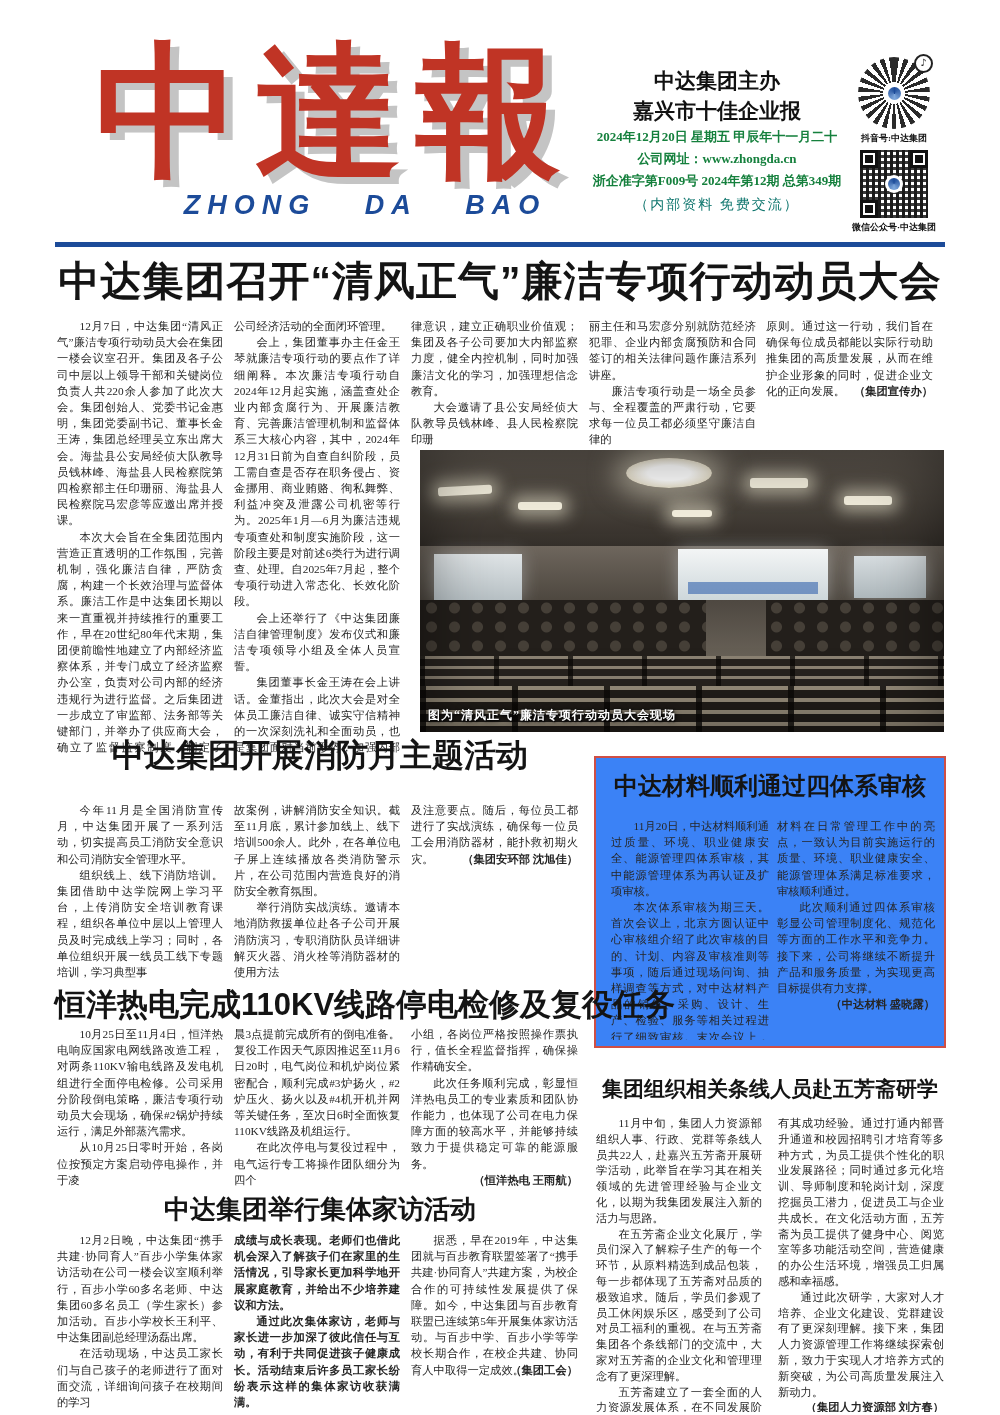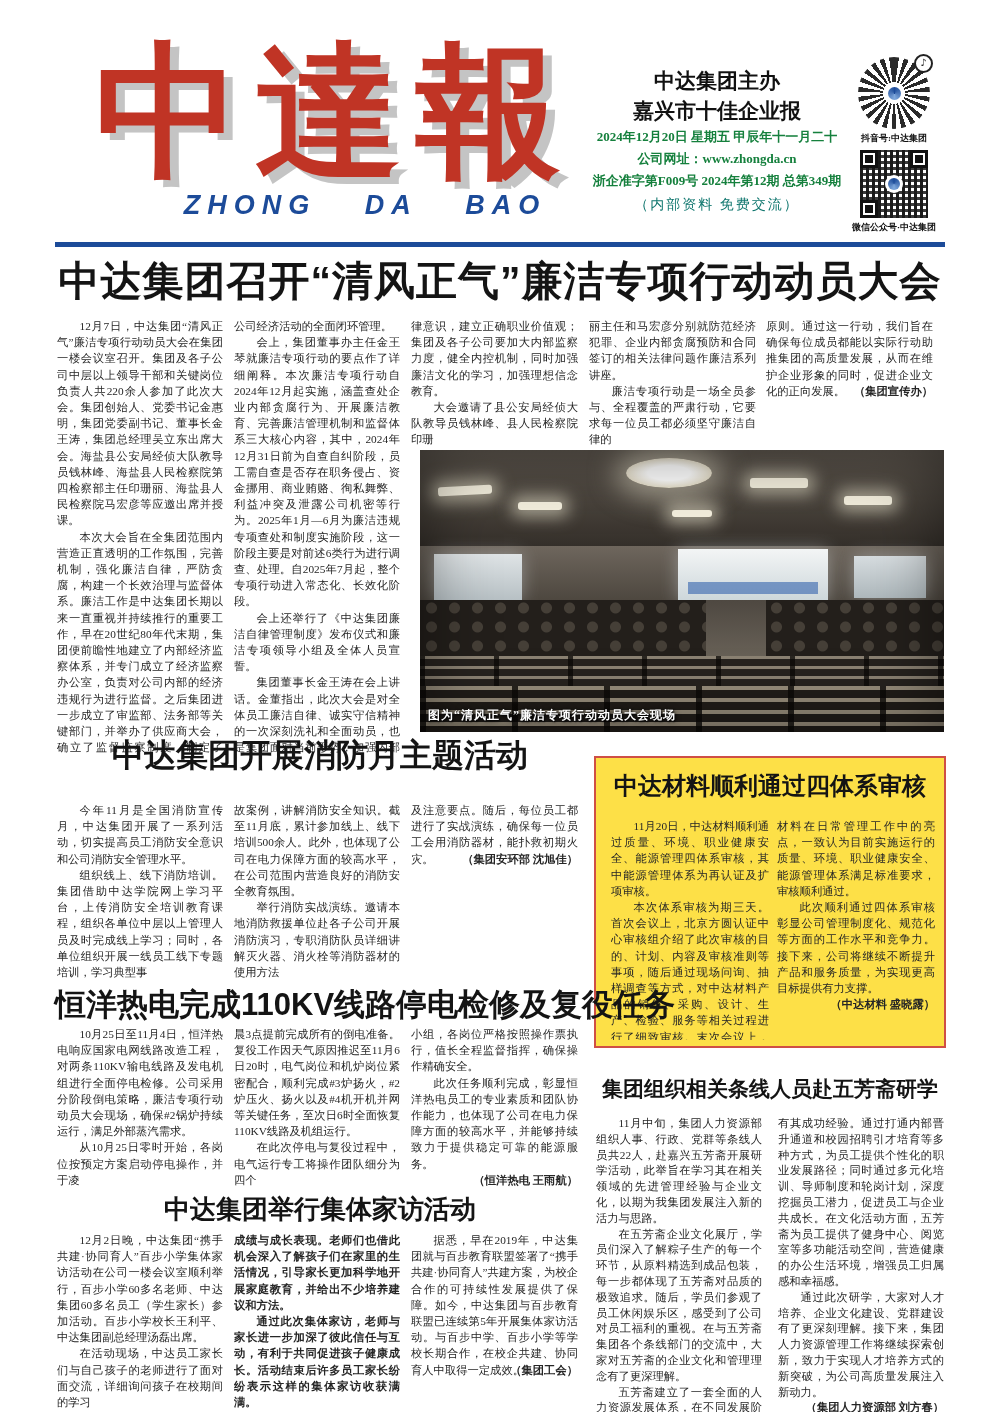--- a/index.html
+++ b/index.html
@@ -86,21 +86,21 @@
   .hc2{left:234px;top:1026px;width:166px;height:164px;}
   .hc3{left:411px;top:1026px;width:167px;height:164px;}
 
   
   .kc1{left:57px;top:1232px;width:166px;height:180px;}
   .kc2{left:234px;top:1232px;width:166px;height:180px;font-weight:bold;}
   .kc3{left:411px;top:1232px;width:167px;height:180px;}
 
   
   .materials-box{left:594px;top:756px;width:352px;height:292px;border:2px solid var(--box_border_red);
-    box-sizing:border-box;background:#fde047;}
+    box-sizing:border-box;background:#3b82f6;}
   .bc1{left:15px;top:60px;width:158px;height:222px;}
   .bc2{left:181px;top:60px;width:158px;height:222px;}
 
   
   .wufang-hd{left:594px;top:1058px;width:352px;height:54px;}
   .wc1{left:596px;top:1116px;width:166px;height:296px;line-height:15.8px;}
   .wc2{left:778px;top:1116px;width:166px;height:296px;line-height:15.8px;}
 
   
   .photo{left:420px;top:450px;width:524px;height:282px;background:#39342f;overflow:hidden;}
@@ -220,21 +220,21 @@
     <div class="ph ph-vig"></div>
     <div class="ph ph-caption">图为“清风正气”廉洁专项行动动员大会现场</div>
   </div>
 
   <div class="headline hl-fire">中达集团开展消防月主题活动</div>
   <div class="col fc1">
     <p>今年11月是全国消防宣传月，中达集团开展了一系列活动，切实提高员工消防安全意识和公司消防安全管理水平。</p>
     <p>组织线上、线下消防培训。集团借助中达学院网上学习平台，上传消防安全培训教育课程，组织各单位中层以上管理人员及时完成线上学习；同时，各单位组织开展一线员工线下专题培训，学习典型事</p>
   </div>
   <div class="col fc2">
-    <p class="cont">故案例，讲解消防安全知识。截至11月底，累计参加线上、线下培训500余人。此外，也体现了公司在电力保障方面的较高水平，在公司范围内营造良好的消防安全教育氛围。</p>
+    <p class="cont">故案例，讲解消防安全知识。截至11月底，累计参加线上、线下培训500余人。此外，在各单位电子屏上连续播放各类消防警示片，在公司范围内营造良好的消防安全教育氛围。</p>
     <p>举行消防实战演练。邀请本地消防救援单位赴各子公司开展消防演习，专职消防队员详细讲解灭火器、消火栓等消防器材的使用方法</p>
   </div>
   <div class="col fc3">
     <p class="cont">及注意要点。随后，每位员工都进行了实战演练，确保每一位员工会用消防器材，能扑救初期火灾。</p>
     <div class="sig-inline">（集团安环部 沈旭佳）</div>
   </div>
 
   <div class="abs materials-box">
     <div class="hl-materials">中达材料顺利通过四体系审核</div>
     <div class="col bc1">

